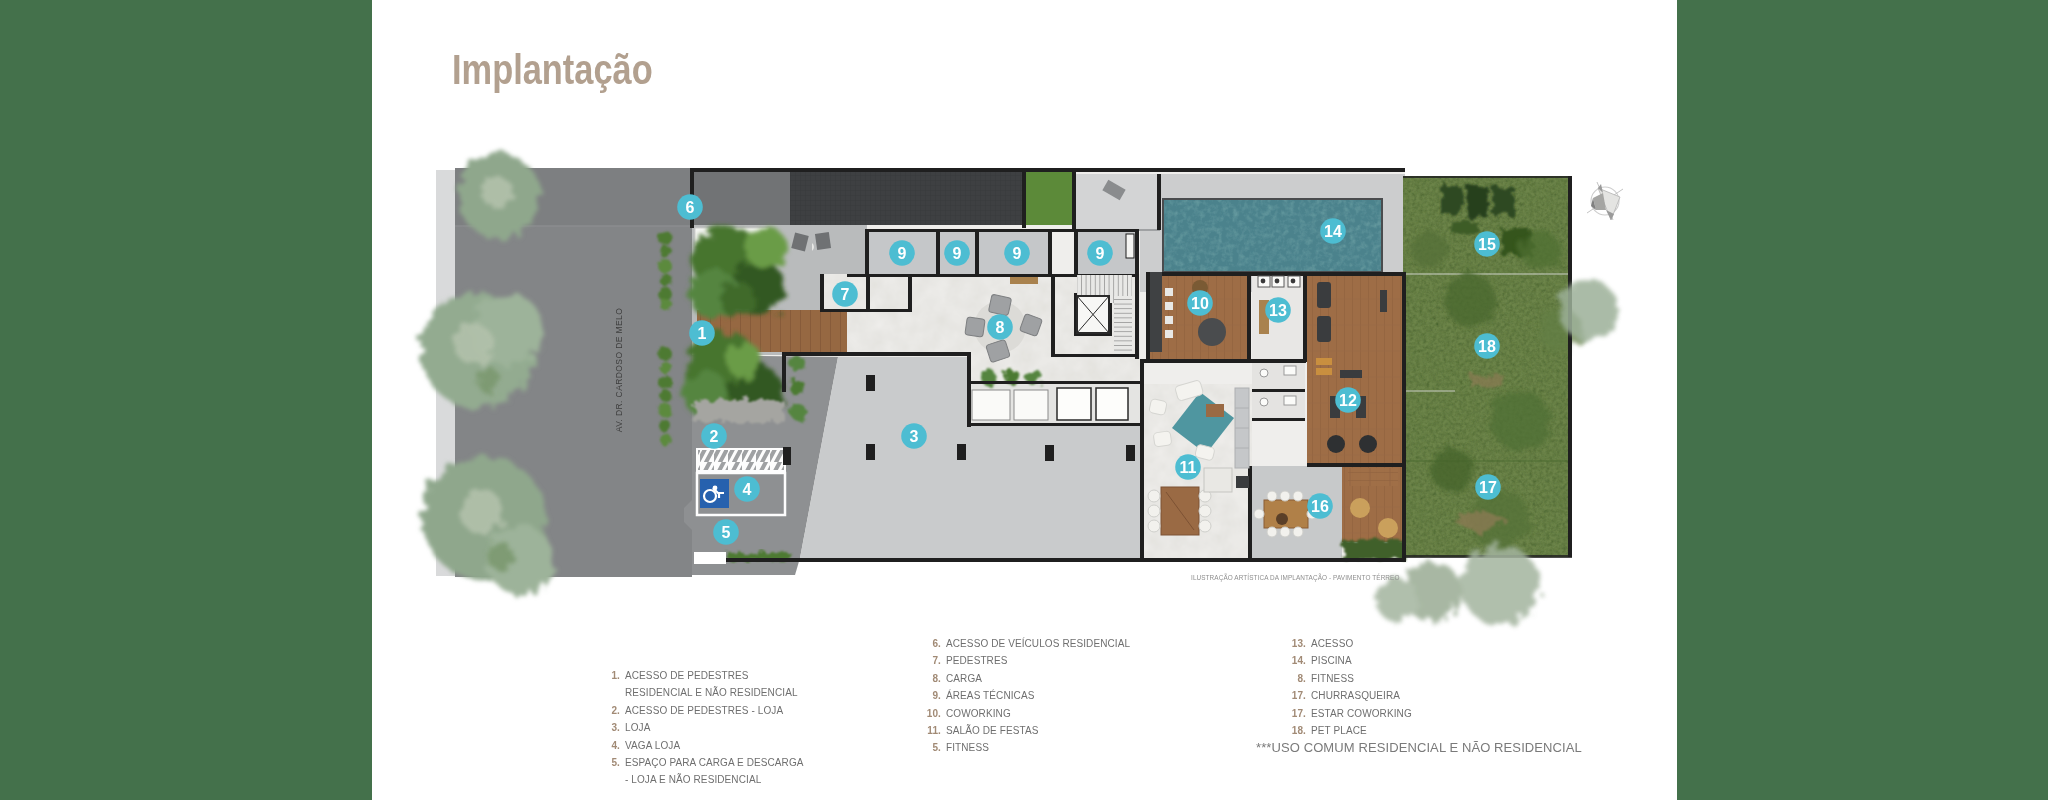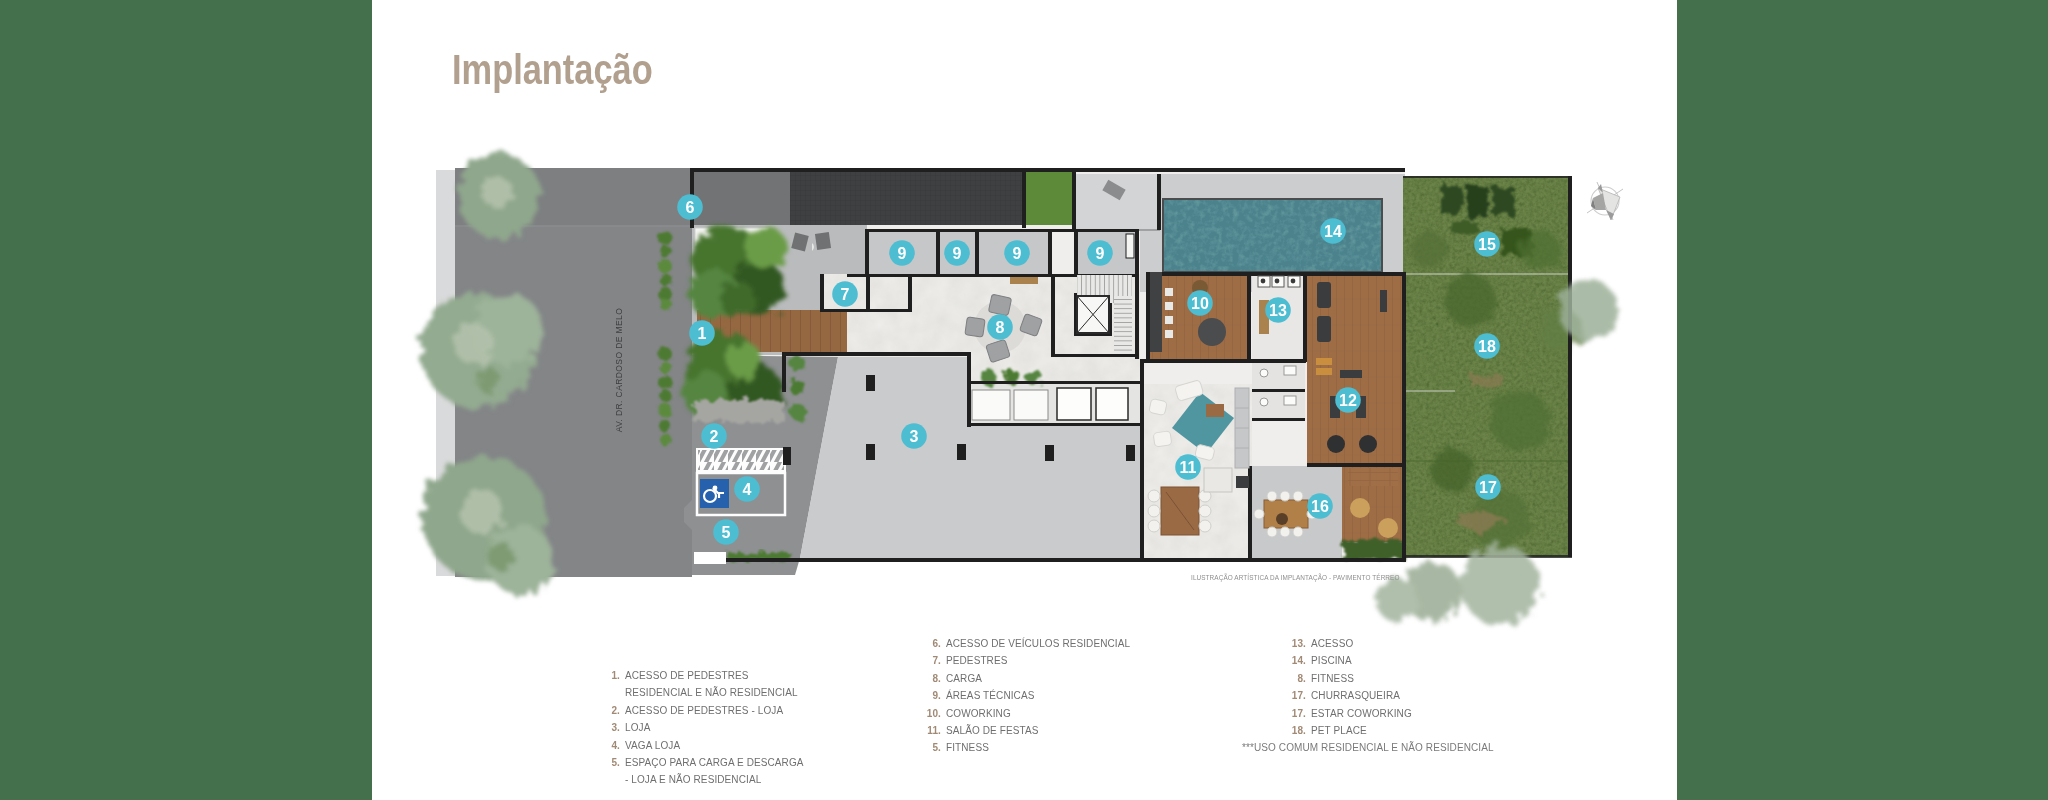--- a/index.html
+++ b/index.html
@@ -9,21 +9,21 @@
   .title{position:absolute;left:452px;top:45px;font-size:43px;font-weight:bold;
          color:#b2a08f;letter-spacing:0px;transform:scale(0.80,1);transform-origin:0 0;}
   .legend{position:absolute;font-size:10px;color:#6f6f6f;letter-spacing:0.1px;}
   .legend .row{height:17.4px;line-height:17.4px;white-space:nowrap;}
   .legend .n{display:inline-block;text-align:right;color:#a18a75;font-weight:bold;}
   .c1 .n{width:14px;}
   .c2 .n{width:20px;}
   .c3 .n{width:22px;margin-left:44px;}
   .legend .t{padding-left:5px;}
   .cont{padding-left:19px;}
-  .foot{margin-left:2px;font-size:10px;color:#7a7a7a;letter-spacing:0.1px;line-height:17.4px;height:17.4px;}
+  .foot{margin-left:16px;font-size:13px;color:#7a7a7a;letter-spacing:0.1px;line-height:17.4px;height:17.4px;}
   .caption{position:absolute;left:1191px;top:574px;width:390px;font-size:6.4px;color:#8d8d8d;
            letter-spacing:0.1px;}
 </style>
 </head>
 <body>
 <div class="panel"></div>
 <div class="title">Implantação</div>
 
 <svg id="plan" style="position:absolute;left:0;top:0" width="2048" height="800" viewBox="0 0 2048 800">
 <defs>

